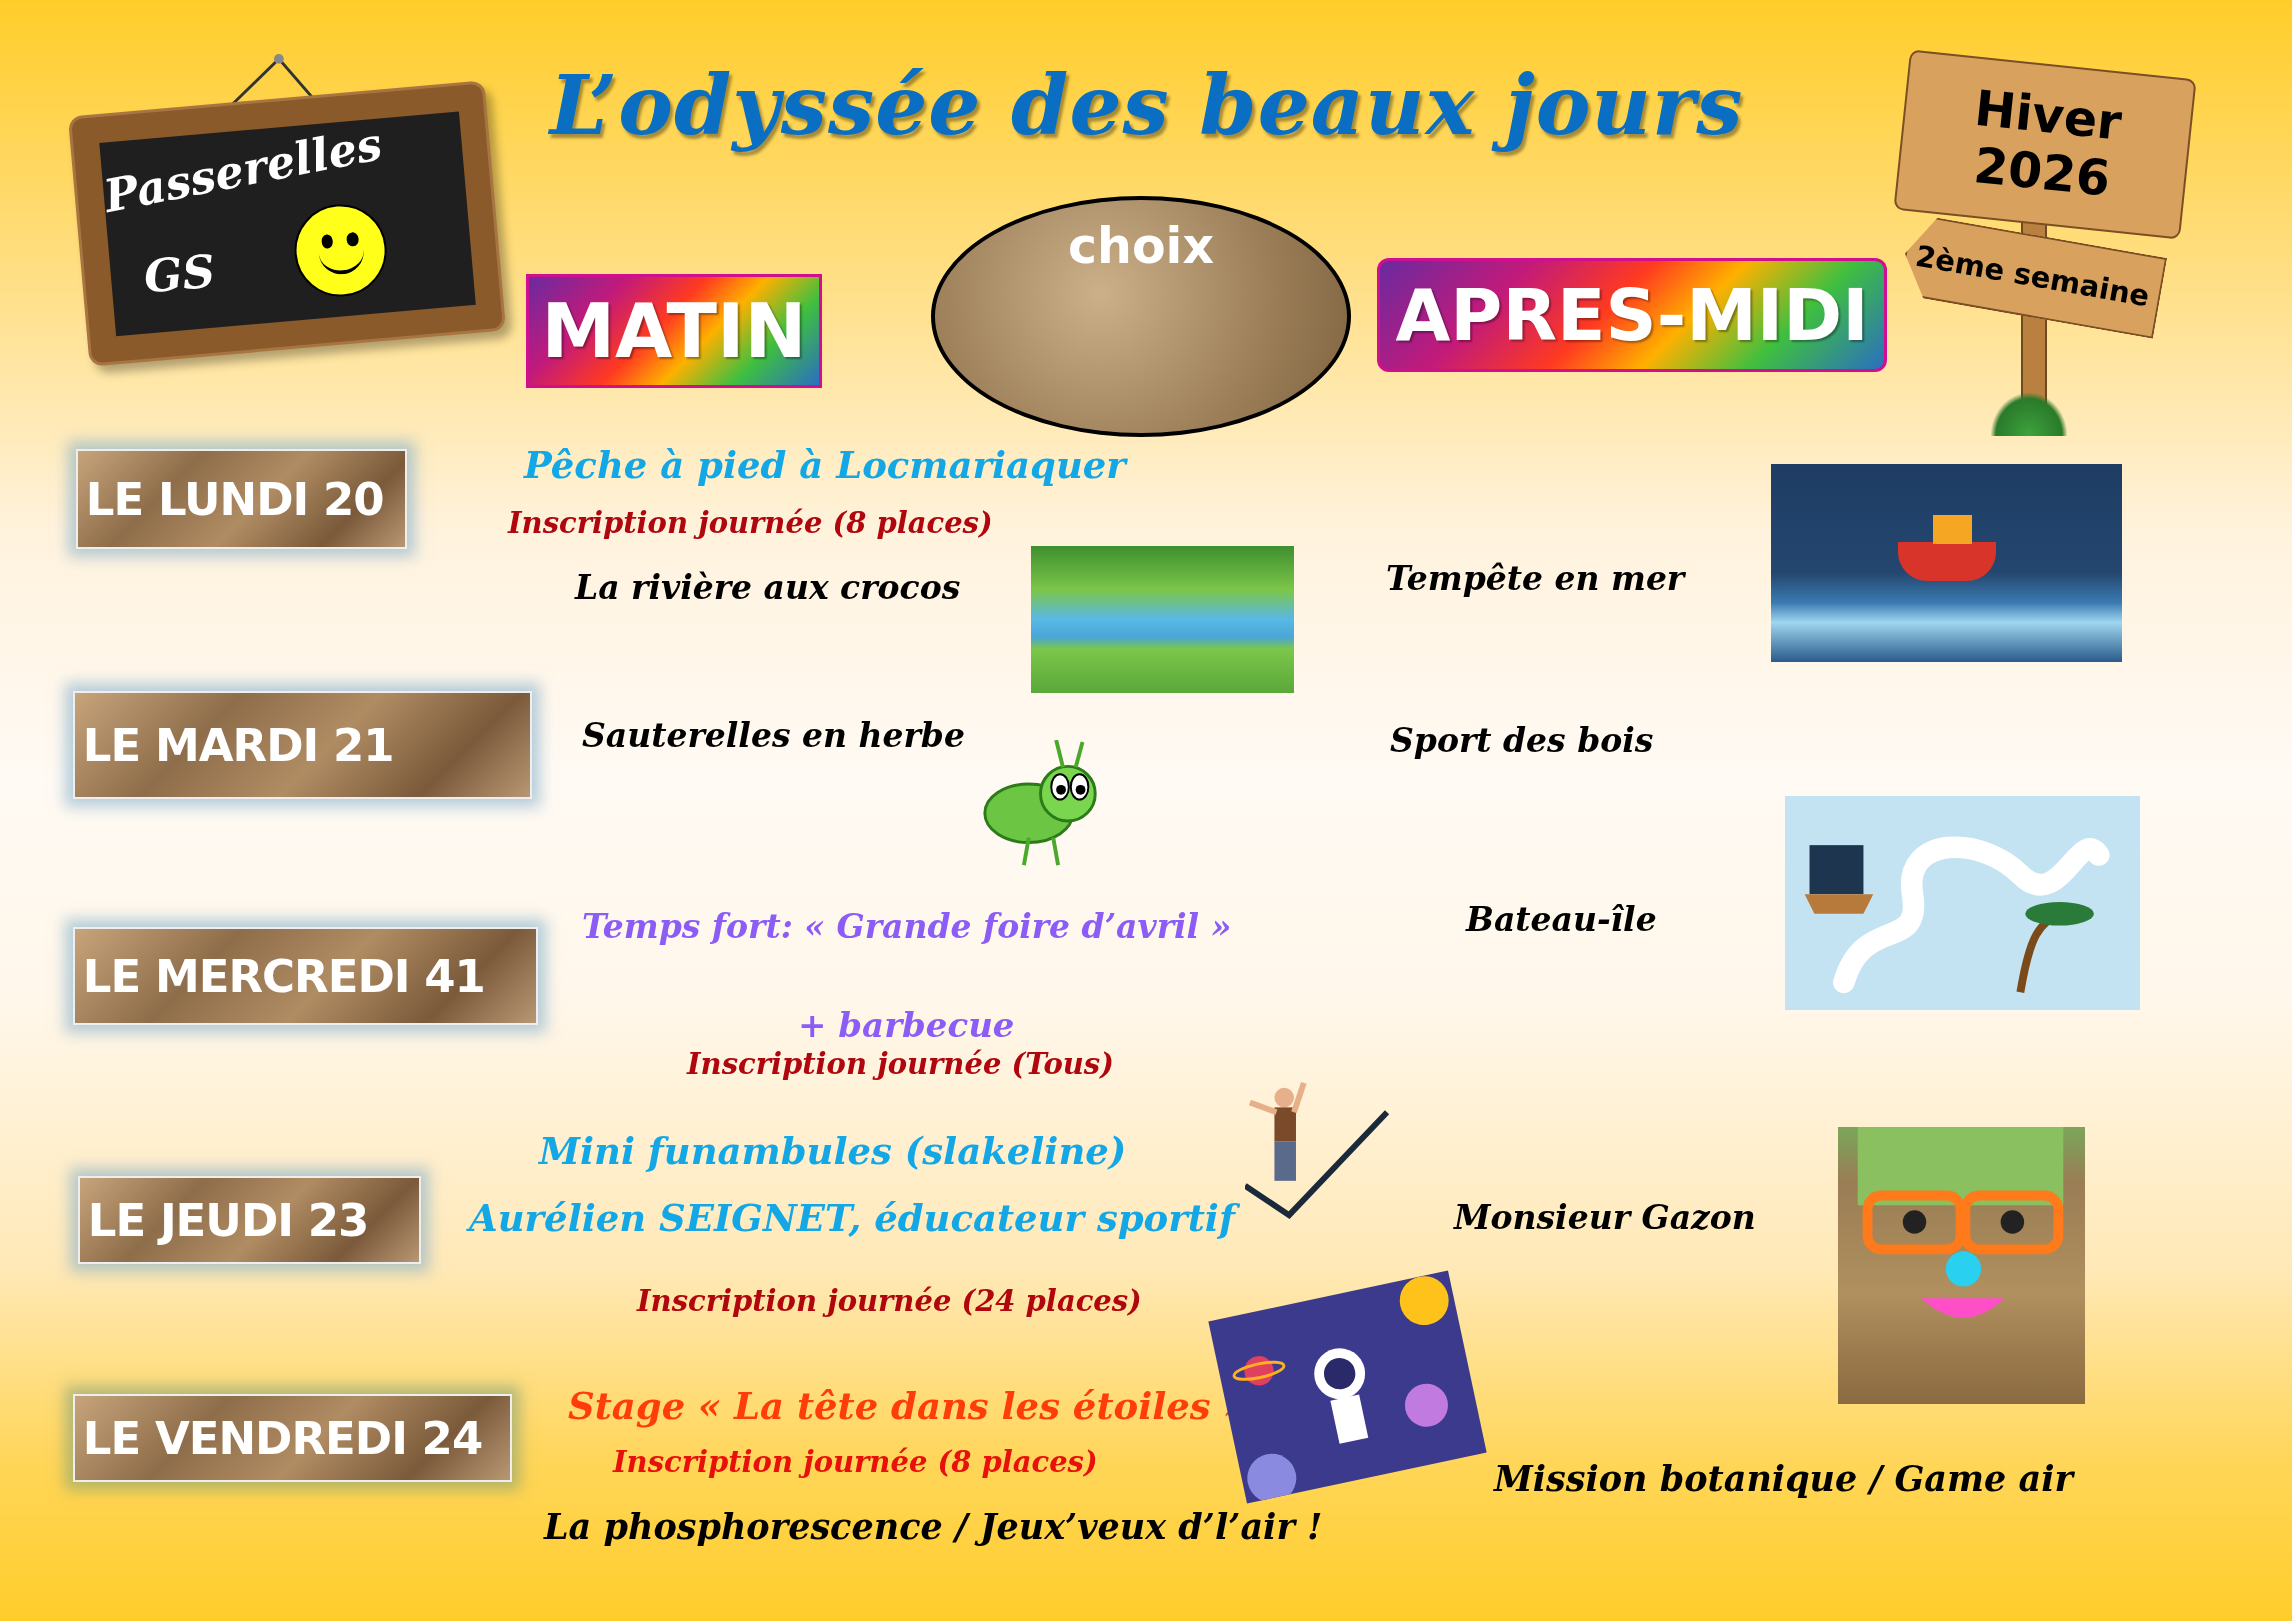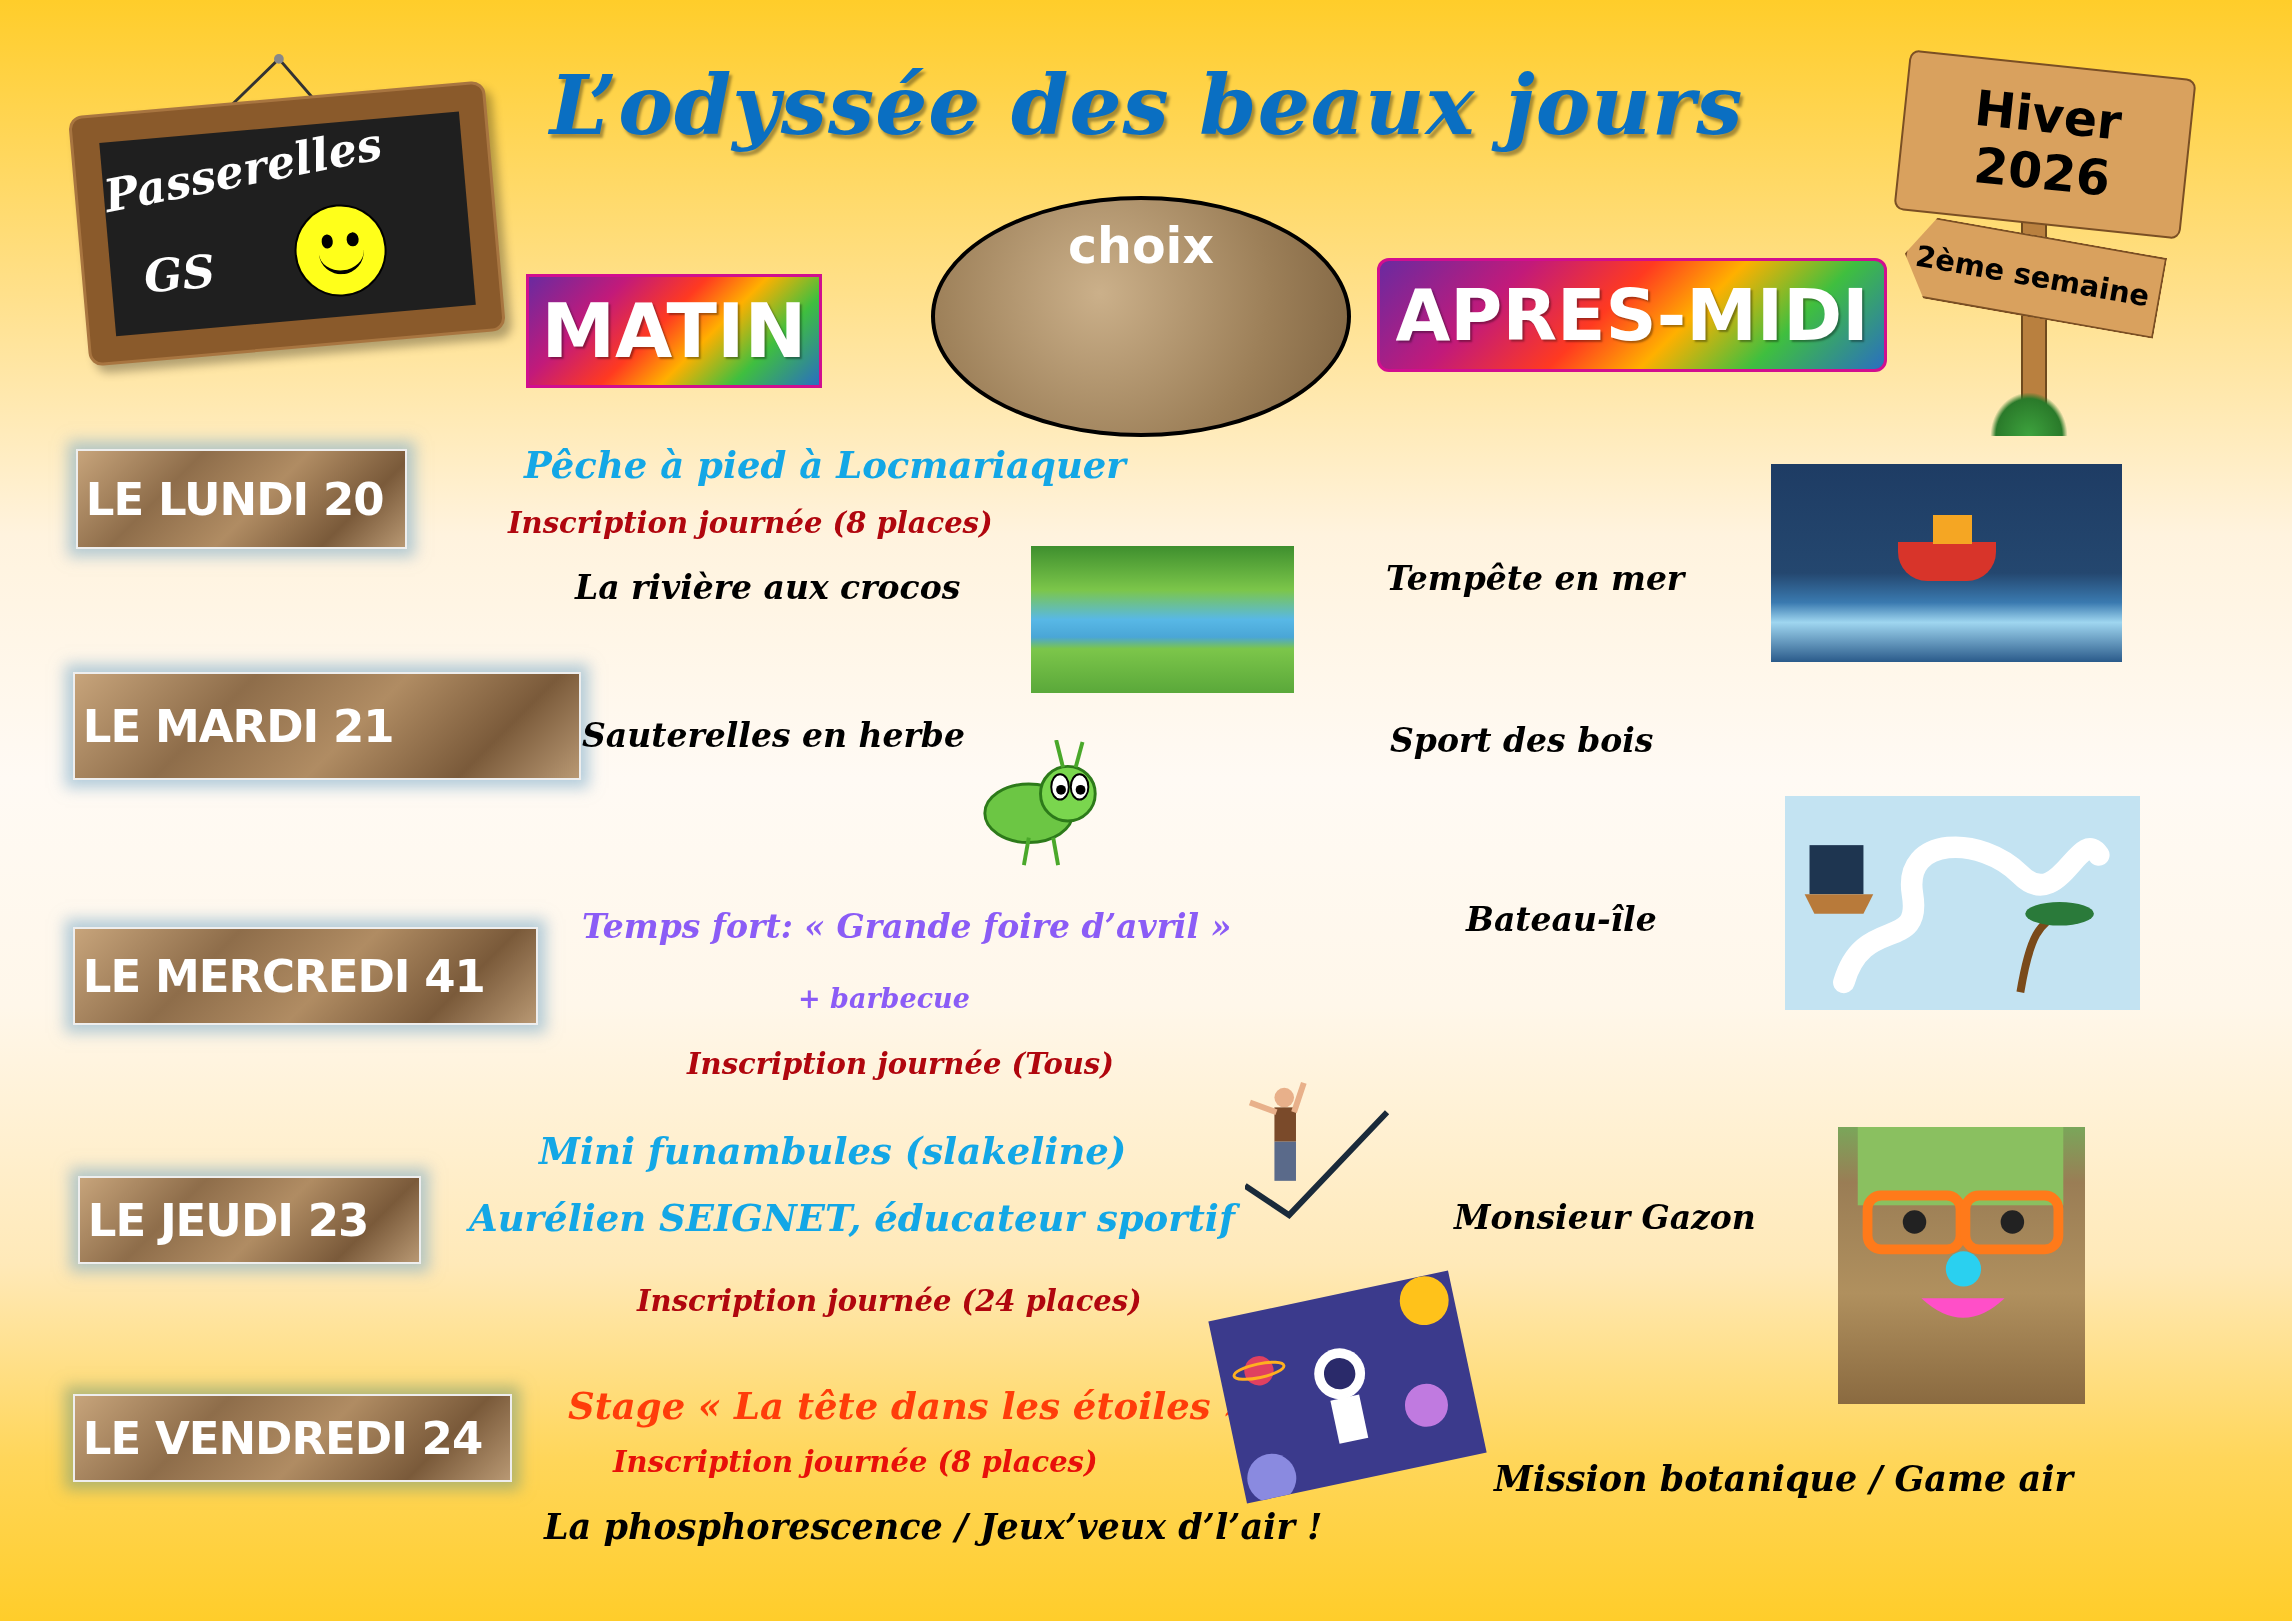--- a/index.html
+++ b/index.html
@@ -40,21 +40,21 @@
     clip-path:polygon(10% 0,100% 0,100% 100%,10% 100%,0 50%);transform:rotate(10deg);
     display:flex;align-items:center;justify-content:center;}
   .sign2 span{font-family:"DejaVu Sans",sans-serif;font-weight:bold;font-size:29px;color:#000;}
   .grass{left:1990px;top:392px;width:78px;height:44px;background:radial-gradient(ellipse at bottom,#3ea33e,#2a7a2a 60%,transparent 70%);}
   
   .day{background:linear-gradient(135deg,#c7a47b,#8e6d4a 30%,#b08c63 55%,#7a5a3a 80%,#b89873);
     border:2px solid #eee;box-shadow:0 0 13.7px 7.8px rgba(120,170,200,.55);
     color:#fff;font-weight:bold;font-size:45px;font-family:"DejaVu Sans",sans-serif;
     display:flex;align-items:center;padding-left:7.8px;box-sizing:border-box;letter-spacing:-1px;}
   .d1{left:76px;top:449px;width:331px;height:100px;}
-  .d2{left:73px;top:672px;width:508px;height:108px;}
+  .d2{left:73px;top:691px;width:459px;height:108px;}
   .d3{left:73px;top:927px;width:465px;height:98px;}
   .d4{left:78px;top:1176px;width:343px;height:88px;}
   .d5{left:73px;top:1394px;width:439px;height:88px;box-shadow:0 0 13.7px 7.8px rgba(130,160,120,.6);}
   
   .t{white-space:nowrap;}
   .blue{color:#13a7e6;}
   .red{color:#b0060e;}
   .green{color:#8b5cf6;}
   .orange{color:#ff3d0a;}
   .black{color:#000;}
@@ -131,21 +131,21 @@
     <circle cx="93" cy="51" r="5"></circle>
   <ellipse cx="112" cy="48" rx="9" ry="13" fill="#fff" stroke="#000" stroke-width="2"></ellipse>
     <circle cx="113" cy="51" r="5"></circle>
   <line x1="95" y1="28" x2="88" y2="0" stroke="#4aa82a" stroke-width="4"></line>
     <line x1="108" y1="28" x2="115" y2="2" stroke="#4aa82a" stroke-width="4"></line>
   <line x1="60" y1="100" x2="55" y2="128" stroke="#4aa82a" stroke-width="4"></line>
     <line x1="85" y1="100" x2="90" y2="128" stroke="#4aa82a" stroke-width="4"></line>
 </svg>
 
 <div class="abs t script green" style="left:582px;top:907px;font-size:33px">Temps fort: « Grande foire d’avril »</div>
-<div class="abs t script green" style="left:798px;top:983px;font-size:27px">+ barbecue</div>
+<div class="abs t script green" style="left:798px;top:1005px;font-size:34px">+ barbecue</div>
 <div class="abs t script red" style="left:687px;top:1047px;font-size:29px">Inscription journée (Tous)</div>
 <div class="abs t script black" style="left:1466px;top:900px;font-size:33px">Bateau-île</div>
 <div class="abs img maze">
   <svg width="355" height="214" viewBox="0 0 362 218">
     <path d="M60 190 C 80 120, 140 160, 130 100 S 200 40, 240 80 S 300 30, 320 60" fill="none" stroke="#fff" stroke-width="22" stroke-linecap="round"></path>
     <rect x="25" y="50" width="55" height="50" fill="#1e3550"></rect>
       <path d="M20 100 h70 l-10 20 h-50z" fill="#b87a3a"></path>
     <path d="M240 200 c10-60 20-70 40-80" stroke="#7a4a1a" stroke-width="8" fill="none"></path>
       <ellipse cx="280" cy="120" rx="35" ry="12" fill="#2a7a3a"></ellipse>
   </svg>

